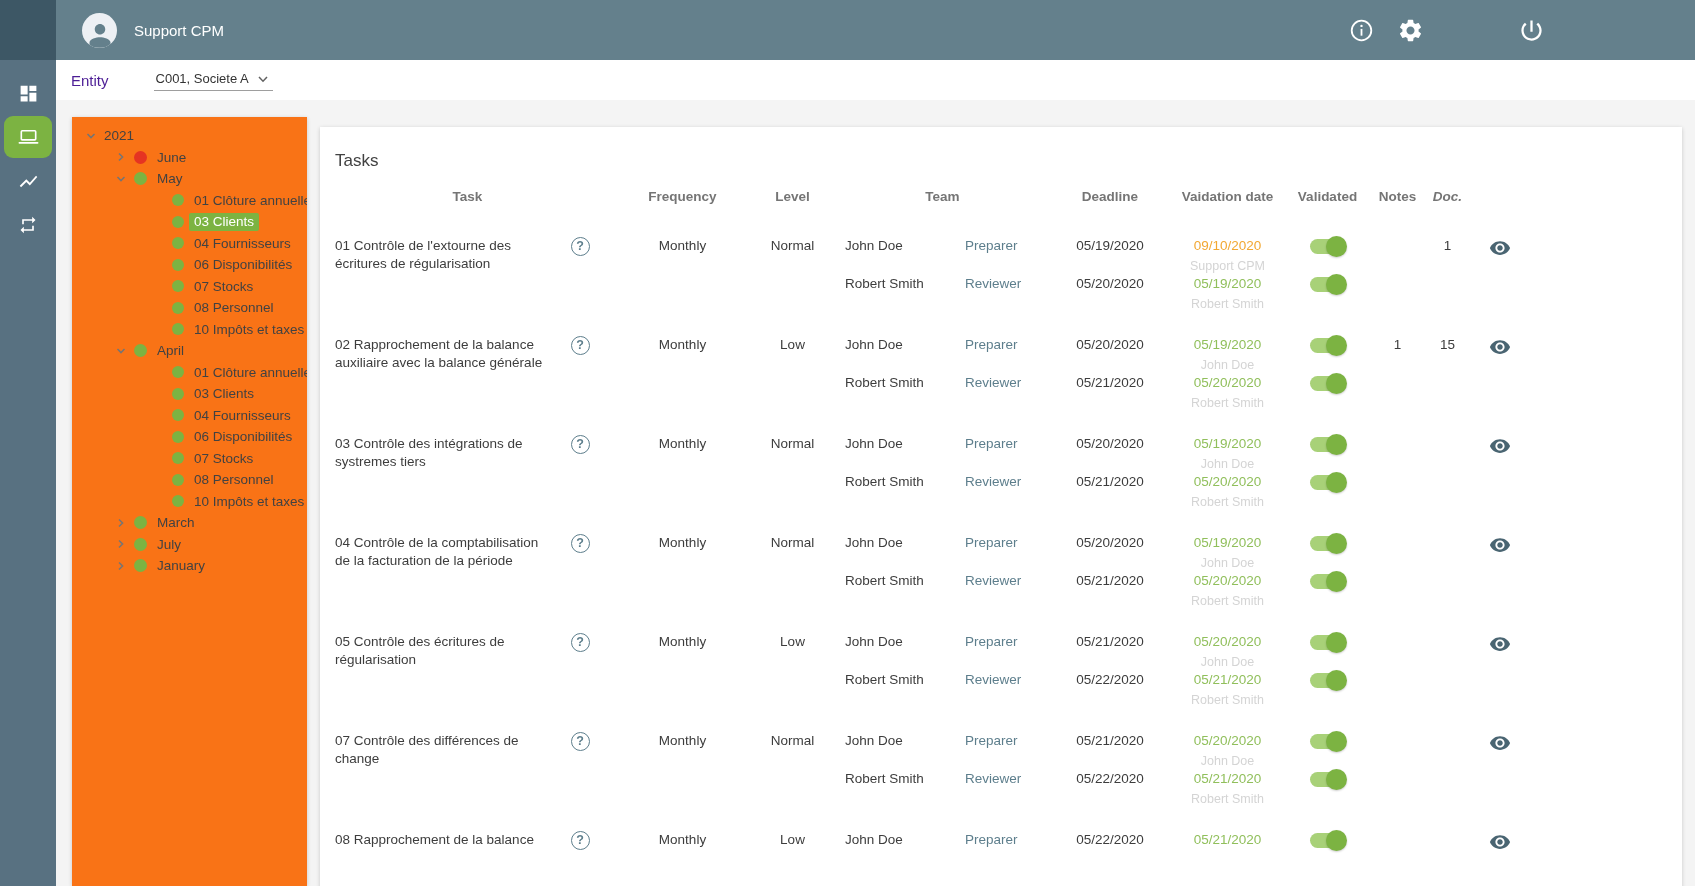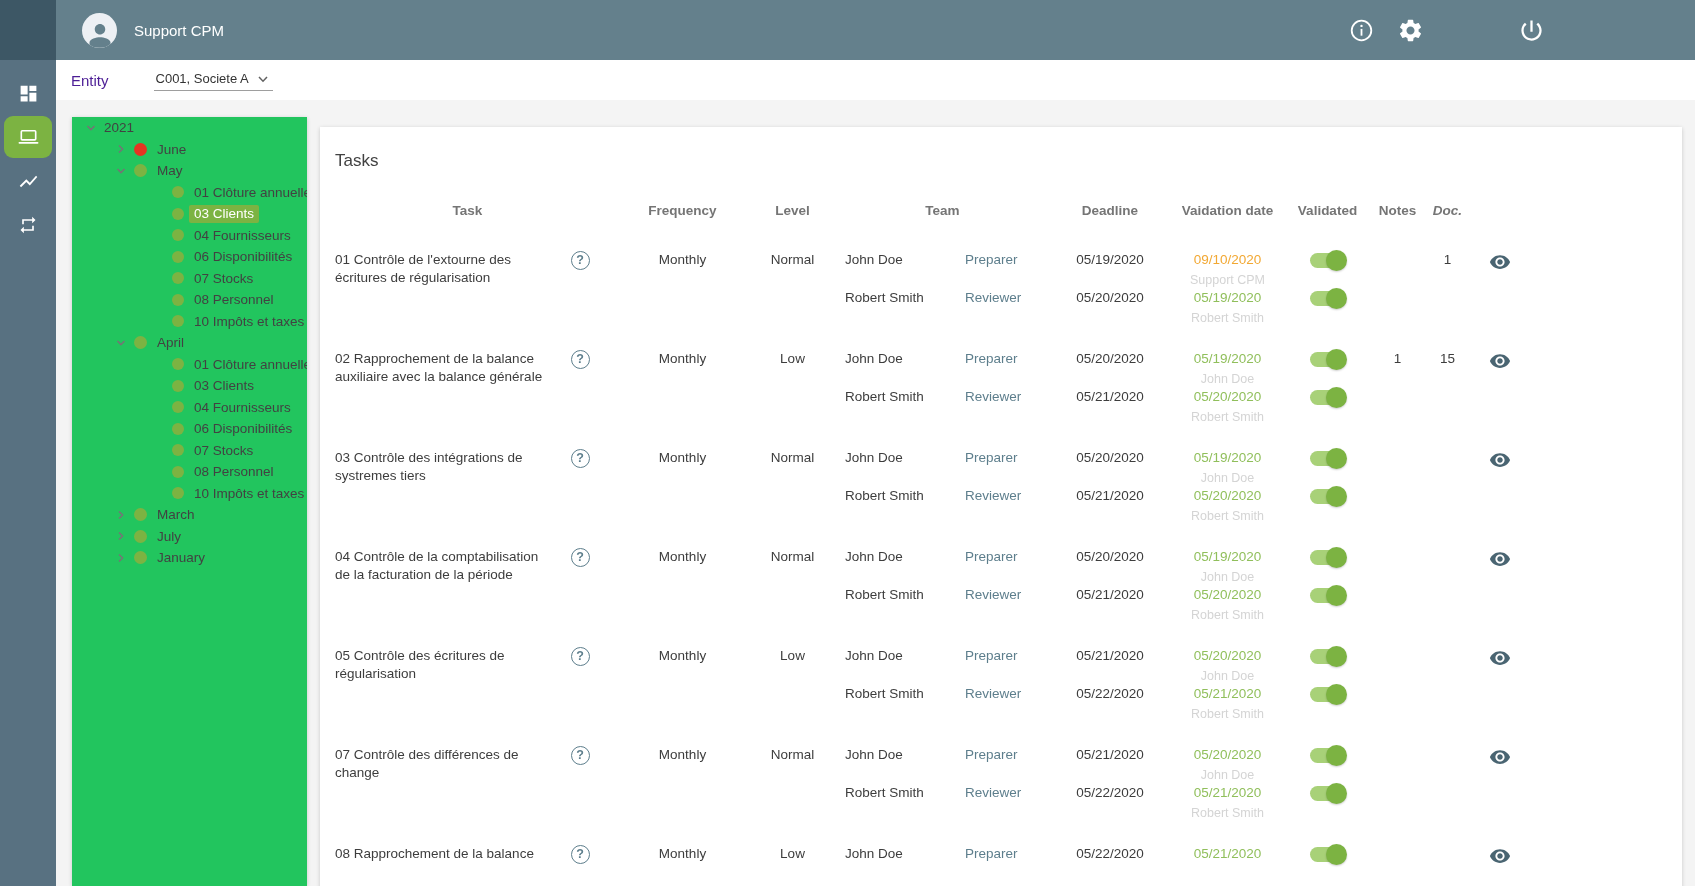--- a/index.html
+++ b/index.html
@@ -22,40 +22,40 @@
   .rail-item { width:48px; height:42px; display:flex; align-items:center; justify-content:center; margin-bottom:2px; cursor:pointer; }
   .rail-item.active { background:#7cb342; border-radius:9px; }
 
   
   .entity-bar { position:absolute; left:56px; top:60px; width:1639px; height:40px; background:#fff; display:flex; align-items:center; z-index:1; }
   .entity-label { font-size:15px; color:#4c1d95; margin-left:15px; }
   .entity-select { margin-left:45px; display:flex; align-items:center; gap:8px; border-bottom:1px solid #9e9e9e; padding:2px 4px 4px 2px; min-width:115px; cursor:pointer; }
   .entity-value { font-size:13px; color:#333; }
 
   
-  .tree-panel { position:absolute; left:72px; top:117px; width:235px; height:769px; background:#22c55e; box-shadow:0 1px 4px rgba(0,0,0,.18); overflow:hidden; }
+  .tree-panel { position:absolute; left:72px; top:117px; width:235px; height:769px; background:#f97316; box-shadow:0 1px 4px rgba(0,0,0,.18); padding-top:8px; overflow:hidden; }
   .main-panel { position:absolute; left:320px; top:127px; width:1362px; height:769px; background:#fff; box-shadow:0 1px 4px rgba(0,0,0,.18); overflow:hidden; }
 
   
   .tree-row { display:flex; align-items:center; height:21.5px; color:#424242; cursor:pointer; white-space:nowrap; }
   .tree-row.year { padding-left:14px; }
   .tree-row.month { padding-left:44px; }
   .tree-row.leaf { padding-left:100px; }
   .tree-chev { width:10px; height:10px; display:inline-flex; margin-right:8px; flex:0 0 auto; }
   .dot { border-radius:50%; flex:0 0 auto; margin-right:10px; }
   .dot.month-dot { width:13px; height:13px; }
   .dot.leaf-dot { width:12px; height:12px; }
   .dot.red { background:#e53422; }
   .dot.green { background:#7cb342; }
   .tree-label.sel { background:#7cb342; color:#fff; padding:1px 5px 2px; border-radius:2px; margin-left:-5px; }
 
   
   .panel-title { font-size:17px; font-weight:500; color:#424242; padding:24px 0 0 15px; }
   .task-count { text-align:center; margin-top:30px; color:#424242; }
-  .thead { display:flex; margin-top:32px; font-weight:700; color:#757575; }
+  .thead { display:flex; margin-top:18px; font-weight:700; color:#757575; }
   .thead span { text-align:center; }
   .h-task{width:295px;} .h-freq{width:135px;} .h-level{width:85px;} .h-team{width:215px;}
   .h-deadline{width:120px;} .h-vdate{width:115px;} .h-validated{width:85px;}
   .h-notes{width:55px;} .h-doc{width:45px;font-style:italic;} .h-eye{width:60px;}
 
   .rows { margin-top:33px; }
   .task-row { display:flex; align-items:flex-start; margin-bottom:23px; }
   .col { flex:0 0 auto; }
   .c-task { width:225px; padding-left:15px; line-height:18px; }
   .c-help { width:70px; text-align:center; }

